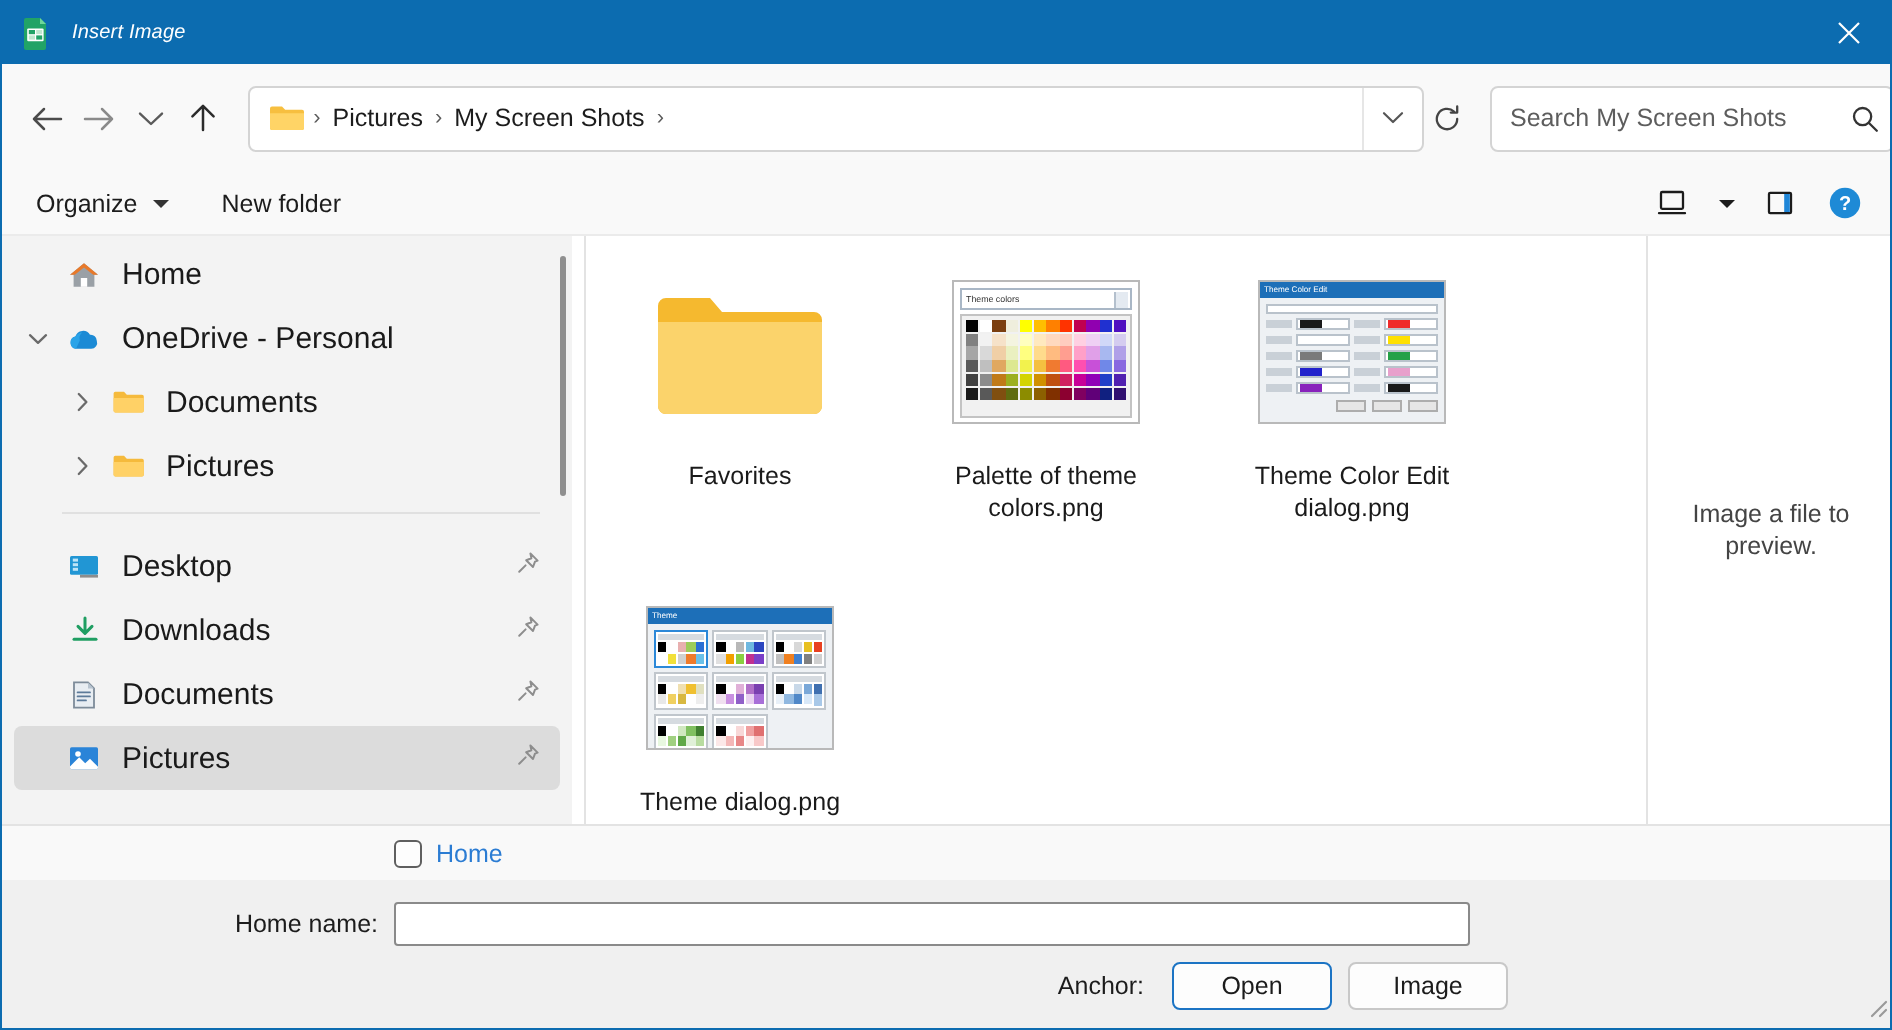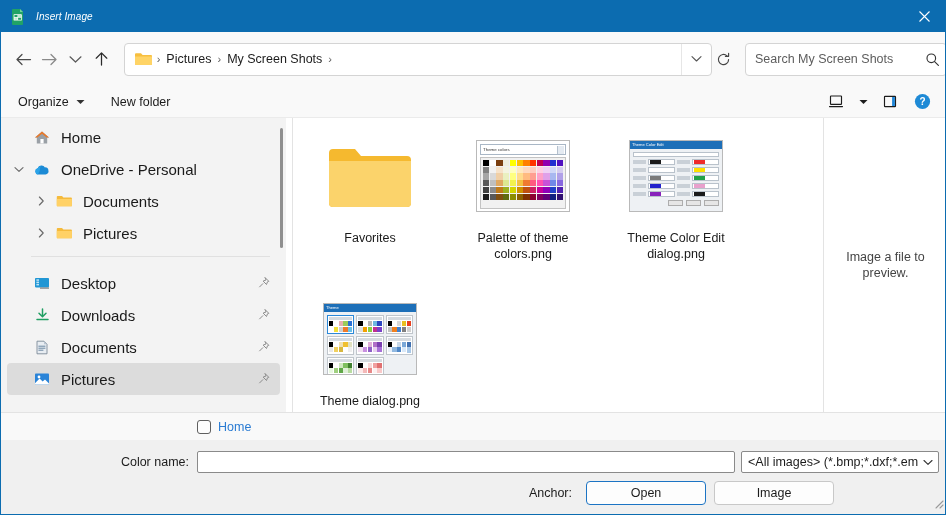--- a/index.html
+++ b/index.html
@@ -374,21 +374,21 @@
     border: 1px solid #8a8a8a;
     border-radius: 2px;
     display: flex; align-items: center;
     font-size: 12.5px; color: #1c1c1c;
     overflow: hidden;
   }
   .fcombo .txt { padding-left: 6px; white-space: nowrap; overflow: hidden; }
   .fcombo .cv { margin-left: auto; width: 20px; display: flex; align-items: center; justify-content: center; color: #333; }
 
   .fbtn {
-    height: 24px; width: 120px;
+    height: 24px; width: 80px;
     border-radius: 4px;
     display: flex; align-items: center; justify-content: center;
     font-size: 12.5px; color: #1c1c1c;
     background: #fdfdfd;
     border: 1px solid #c8c8c8;
   }
   .fbtn.primary { border: 1.5px solid #1c74c4; }
 
   .resize-grip {
     position: absolute; right: 3px; bottom: 2px;
@@ -981,31 +981,23 @@
   <div class="linkrow">
     <div class="link-wrap">
       <span class="cbox"></span>
       <span class="link-label">Home</span>
     </div>
   </div>
 
   <div class="footer">
 
     <div class="frow r1">
-      <span class="flabel" style="width:188px;">Color name:</span>
+      <span class="flabel" style="width:188px;">Home name:</span>
       <span class="finput" style="width:538px; margin-left:8px;">
         <input type="text" value="" style="">
-      </span>
-      <span class="fcombo" style="width:198px; margin-left:6px;">
-        <span class="txt">&lt;All images&gt; (*.bmp;*.dxf;*.em</span>
-        <span class="cv">
-          <svg width="10" height="7" viewBox="0 0 10 7">
-              <path d="M1 1.5 L5 5.3 L9 1.5" stroke="currentColor" stroke-width="1.1" fill="none" stroke-linecap="round" stroke-linejoin="round"></path>
-            </svg>
-        </span>
       </span>
     </div>
 
     <div class="frow r2">
       <span class="flabel" style="width:571px;">Anchor:</span>
       <span class="fbtn primary" style="margin-left:14px;">
         <span>Open</span>
       </span>
       <span class="fbtn" style="margin-left:8px;">
         <span>Image</span>

